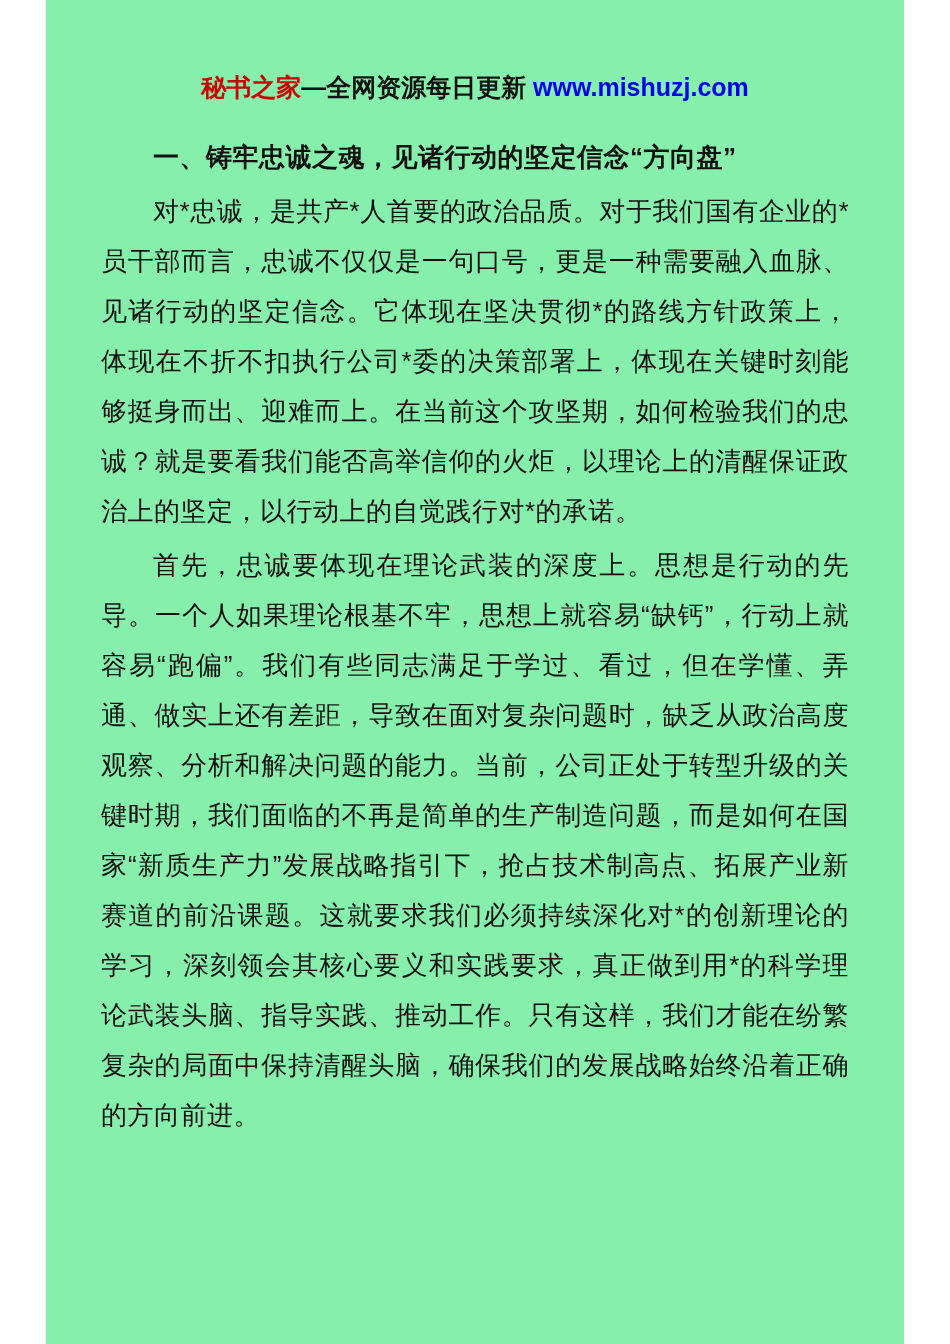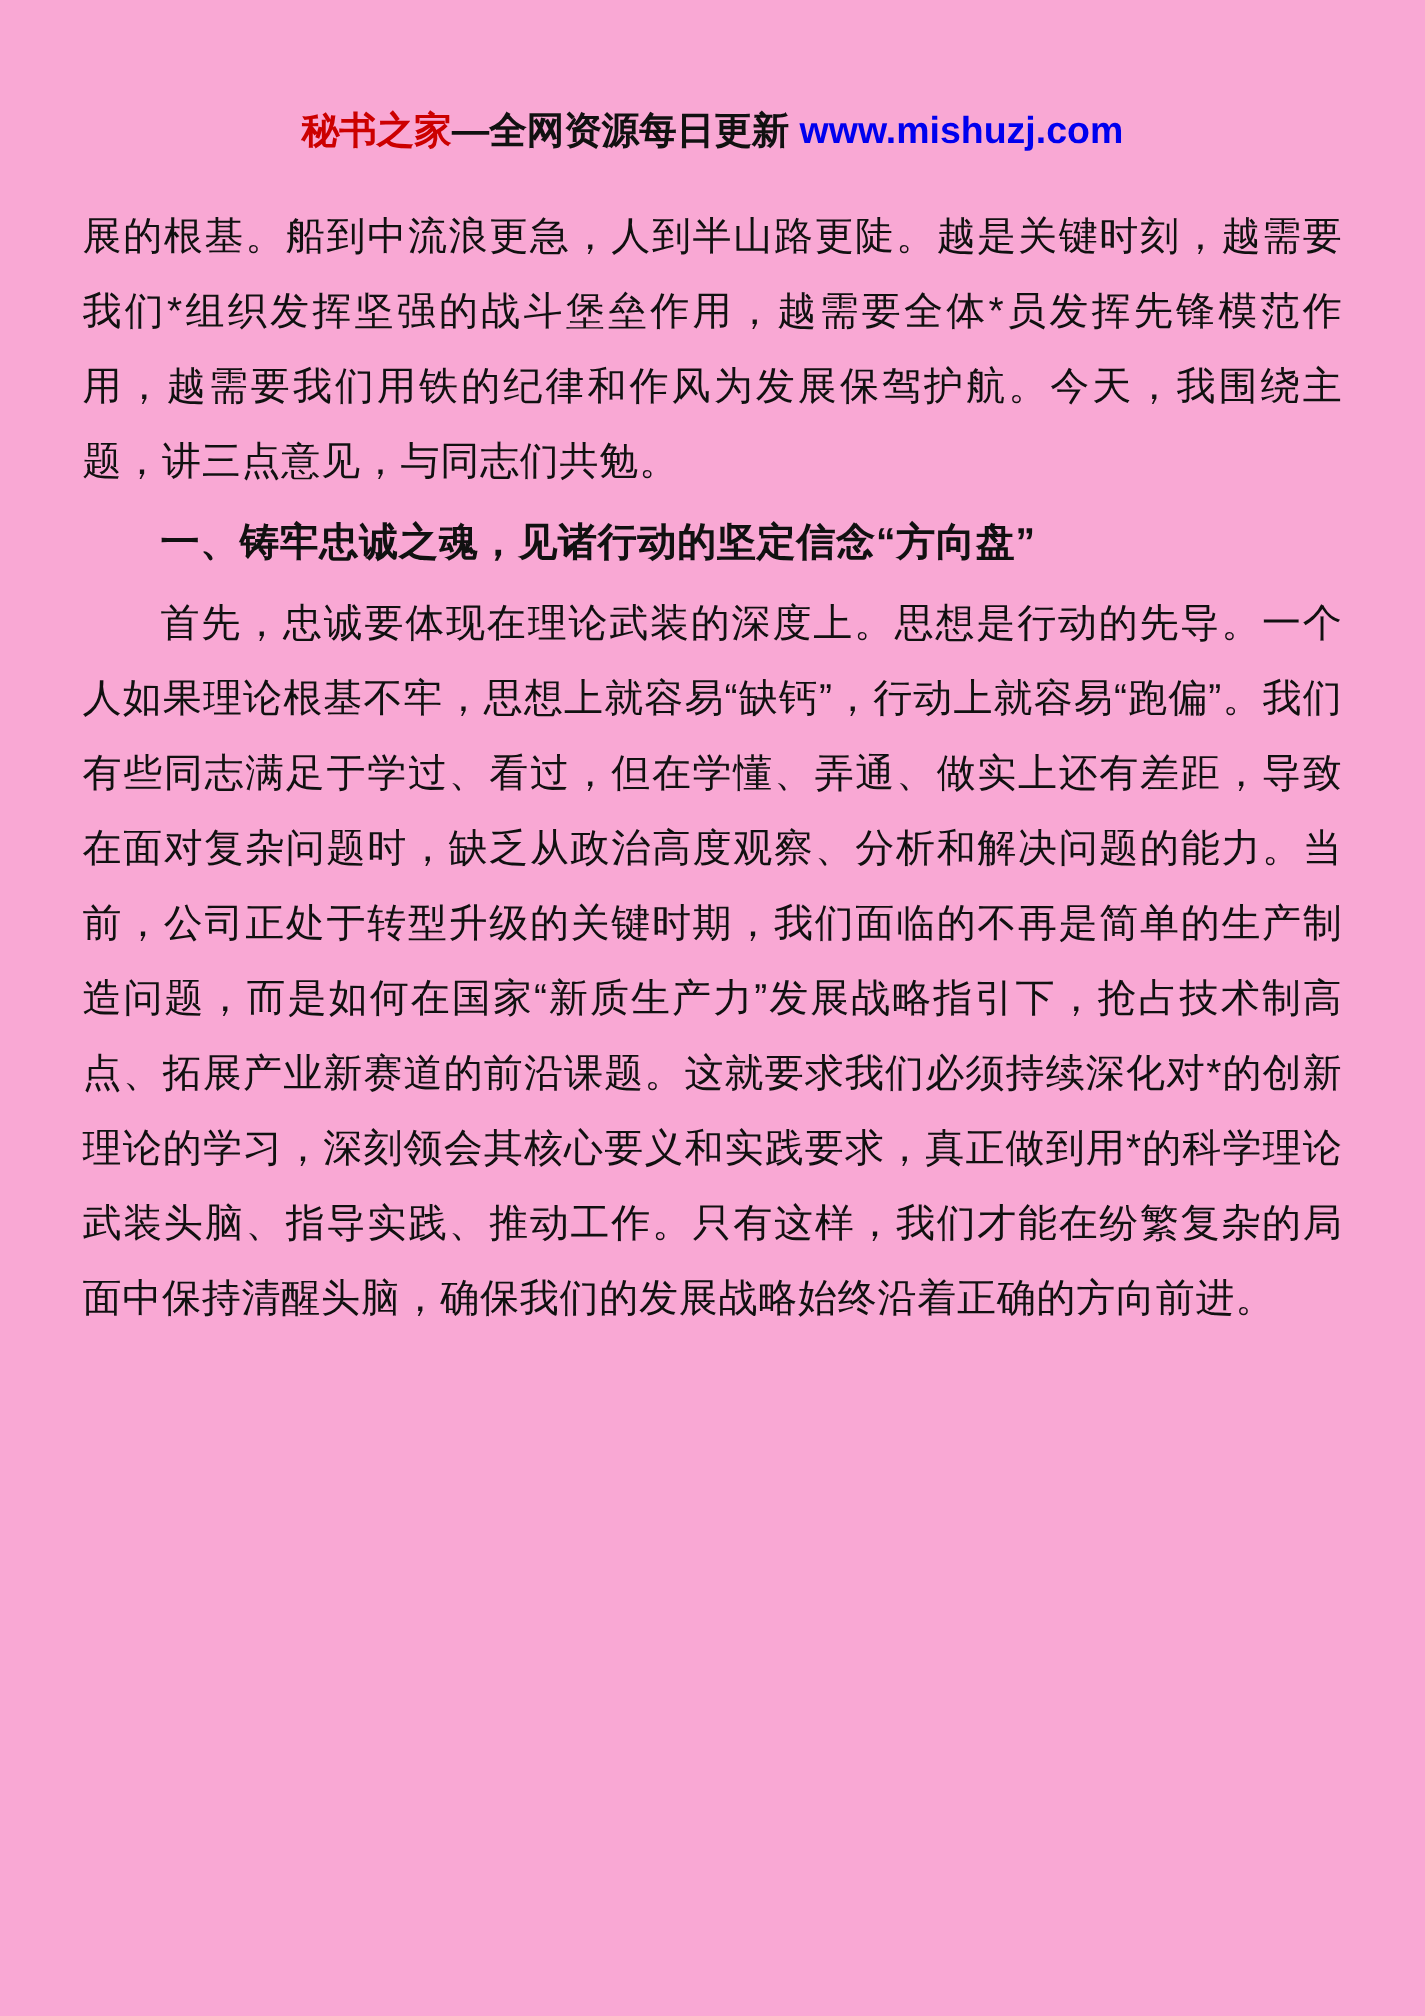--- a/index.html
+++ b/index.html
@@ -2,24 +2,24 @@
 <html><head>
 <meta charset="utf-8">
 <style>
   html, body {
     margin: 0;
     padding: 0;
     background: #ffffff;
   }
   .page {
     position: relative;
-    width: 950px;
+    width: 858px;
     height: 1344px;
     margin: 0 auto;
-    background: #f9a8d4;
+    background: #86efac;
     box-sizing: border-box;
     padding: 70px 55px 40px 55px;
     font-family: "Liberation Sans", "DejaVu Sans", sans-serif;
     color: #111111;
     overflow: hidden;
   }
   .doc-header {
     text-align: center;
     font-size: 25px;
     font-weight: bold;
@@ -57,21 +57,21 @@
 </head>
 <body>
 
 <div class="page">
 
   <div class="doc-header">
     <span class="brand">秘书之家</span><span class="tagline">—全网资源每日更新 </span><a class="url-link">www.mishuzj.com</a>
   </div>
 
   <div class="doc-body">
-    <p>展的根基。船到中流浪更急，人到半山路更陡。越是关键时刻，越需要我们*组织发挥坚强的战斗堡垒作用，越需要全体*员发挥先锋模范作用，越需要我们用铁的纪律和作风为发展保驾护航。今天，我围绕主题，讲三点意见，与同志们共勉。</p>
 
     <p class="indent heading">一、铸牢忠诚之魂，见诸行动的坚定信念“方向盘”</p>
 
+    <p class="indent">对*忠诚，是共产*人首要的政治品质。对于我们国有企业的*员干部而言，忠诚不仅仅是一句口号，更是一种需要融入血脉、见诸行动的坚定信念。它体现在坚决贯彻*的路线方针政策上，体现在不折不扣执行公司*委的决策部署上，体现在关键时刻能够挺身而出、迎难而上。在当前这个攻坚期，如何检验我们的忠诚？就是要看我们能否高举信仰的火炬，以理论上的清醒保证政治上的坚定，以行动上的自觉践行对*的承诺。</p>
 
     <p class="indent">首先，忠诚要体现在理论武装的深度上。思想是行动的先导。一个人如果理论根基不牢，思想上就容易“缺钙”，行动上就容易“跑偏”。我们有些同志满足于学过、看过，但在学懂、弄通、做实上还有差距，导致在面对复杂问题时，缺乏从政治高度观察、分析和解决问题的能力。当前，公司正处于转型升级的关键时期，我们面临的不再是简单的生产制造问题，而是如何在国家“新质生产力”发展战略指引下，抢占技术制高点、拓展产业新赛道的前沿课题。这就要求我们必须持续深化对*的创新理论的学习，深刻领会其核心要义和实践要求，真正做到用*的科学理论武装头脑、指导实践、推动工作。只有这样，我们才能在纷繁复杂的局面中保持清醒头脑，确保我们的发展战略始终沿着正确的方向前进。</p>
   </div>
 
 </div>
 
 </body></html>

